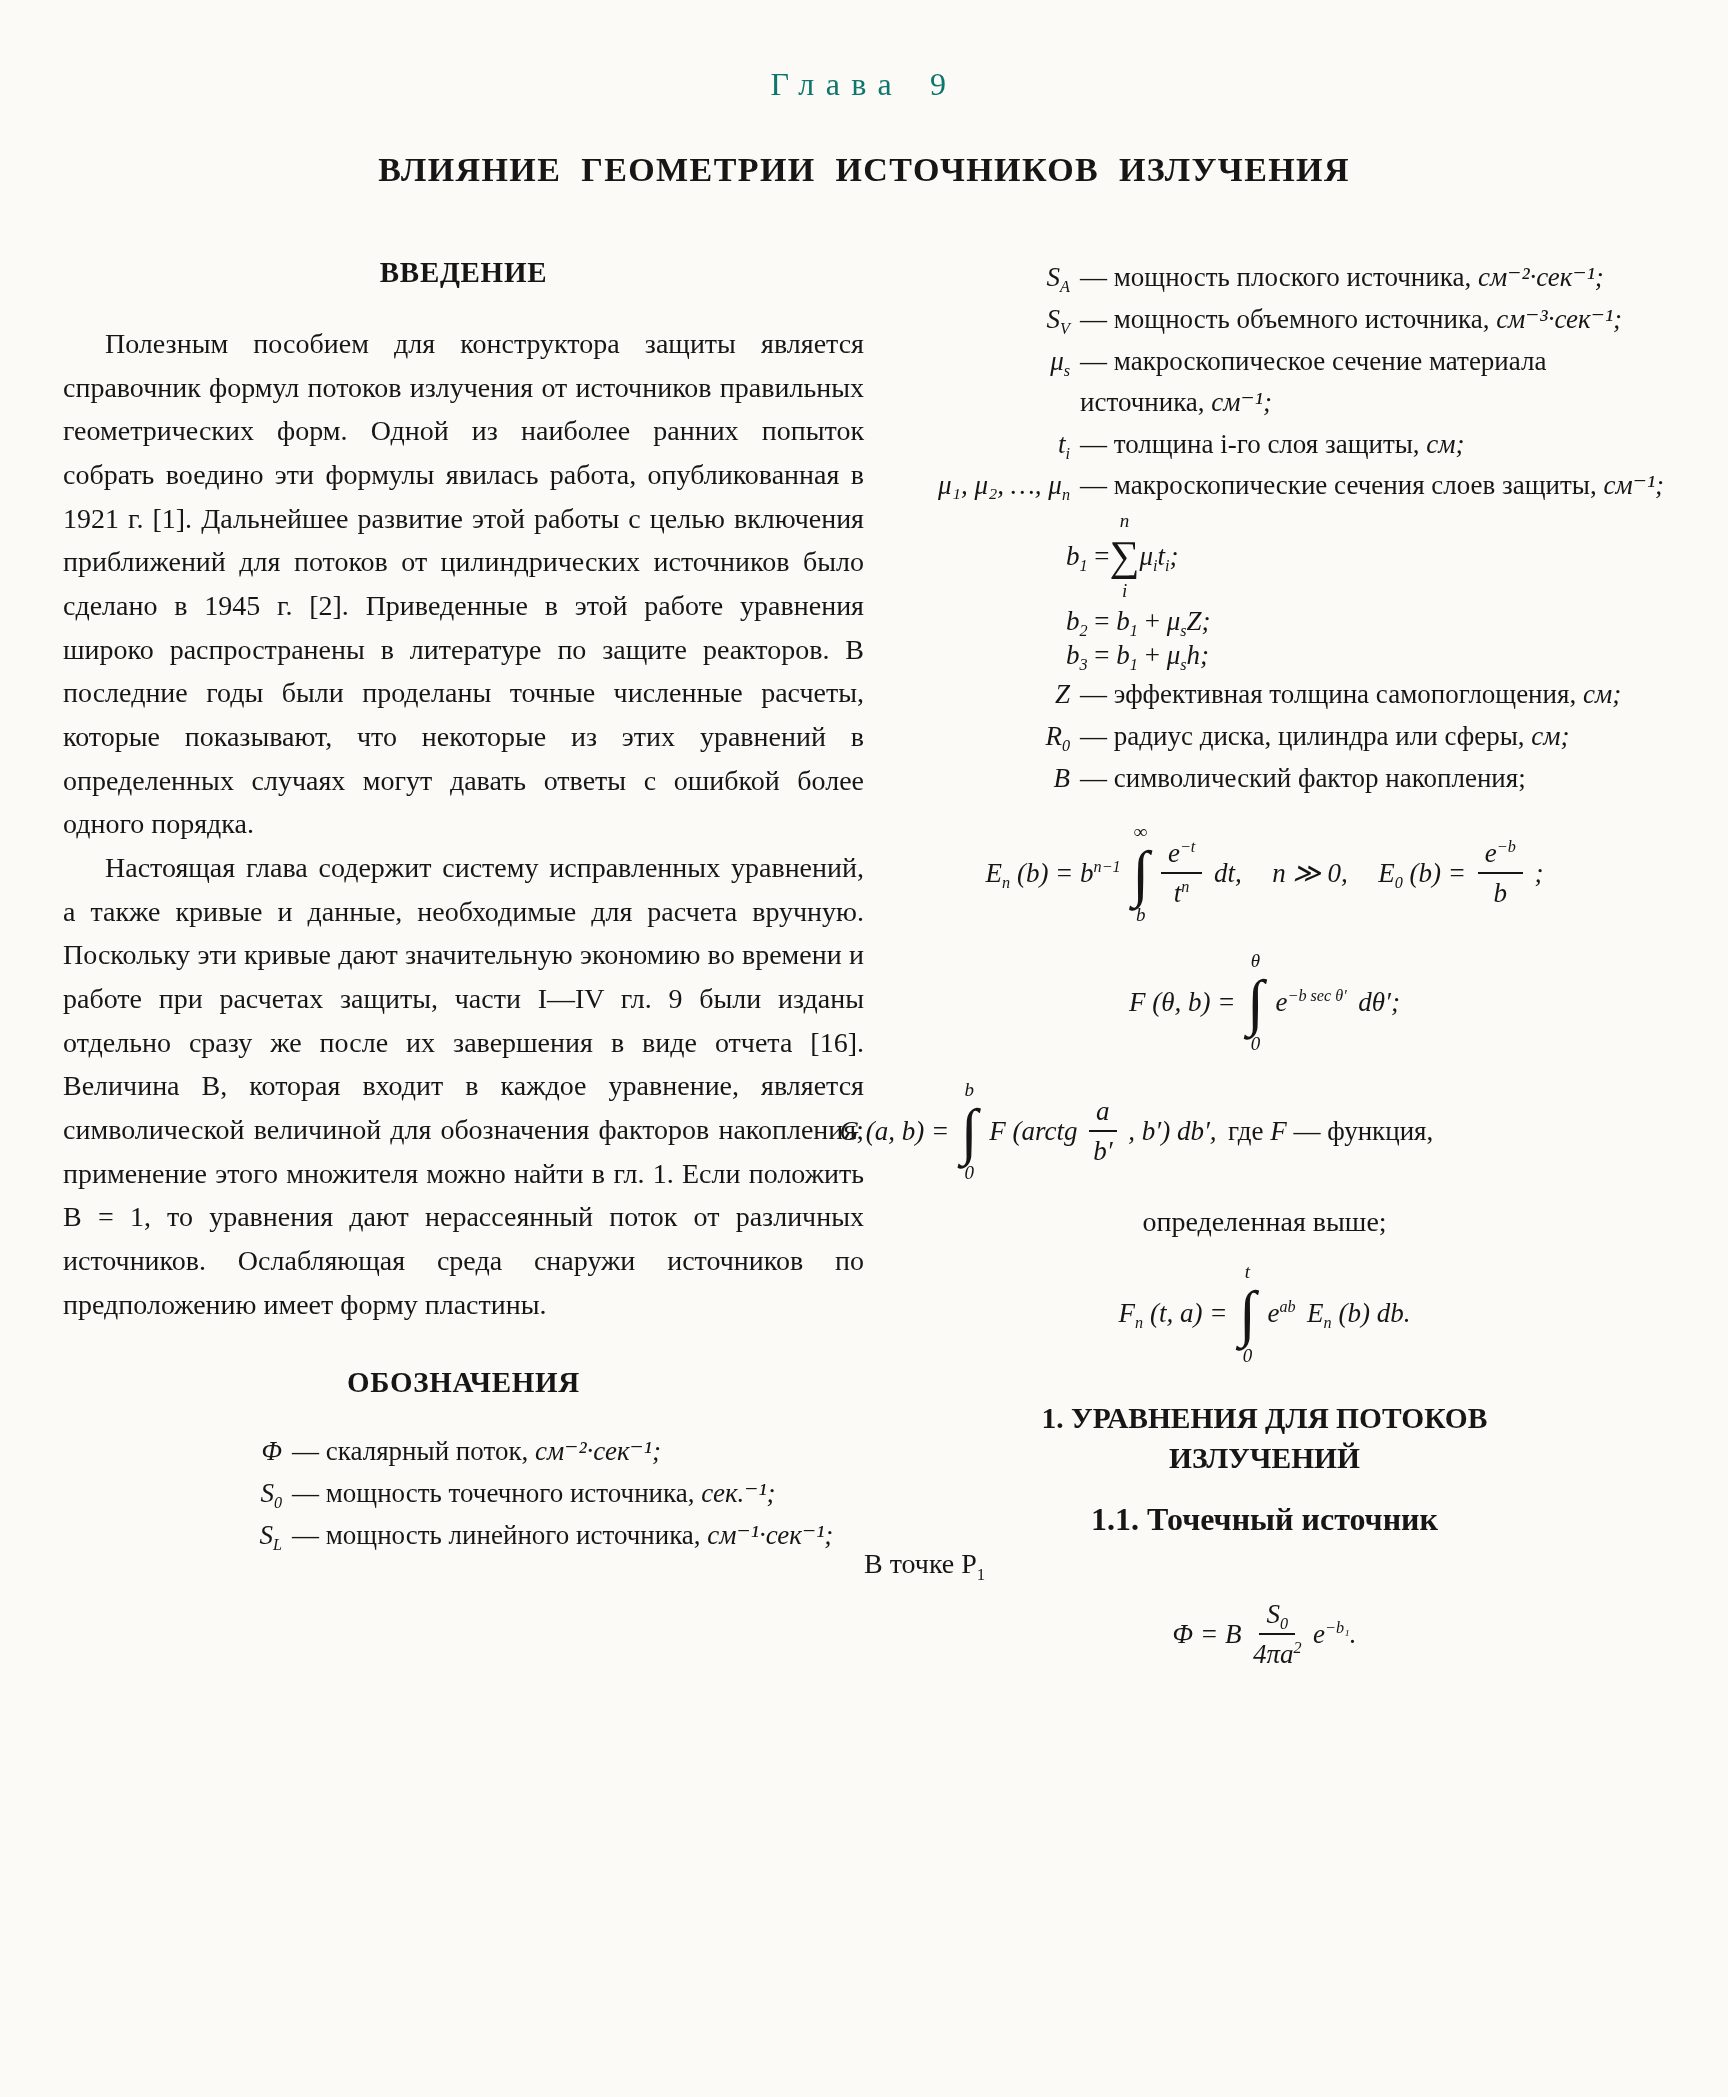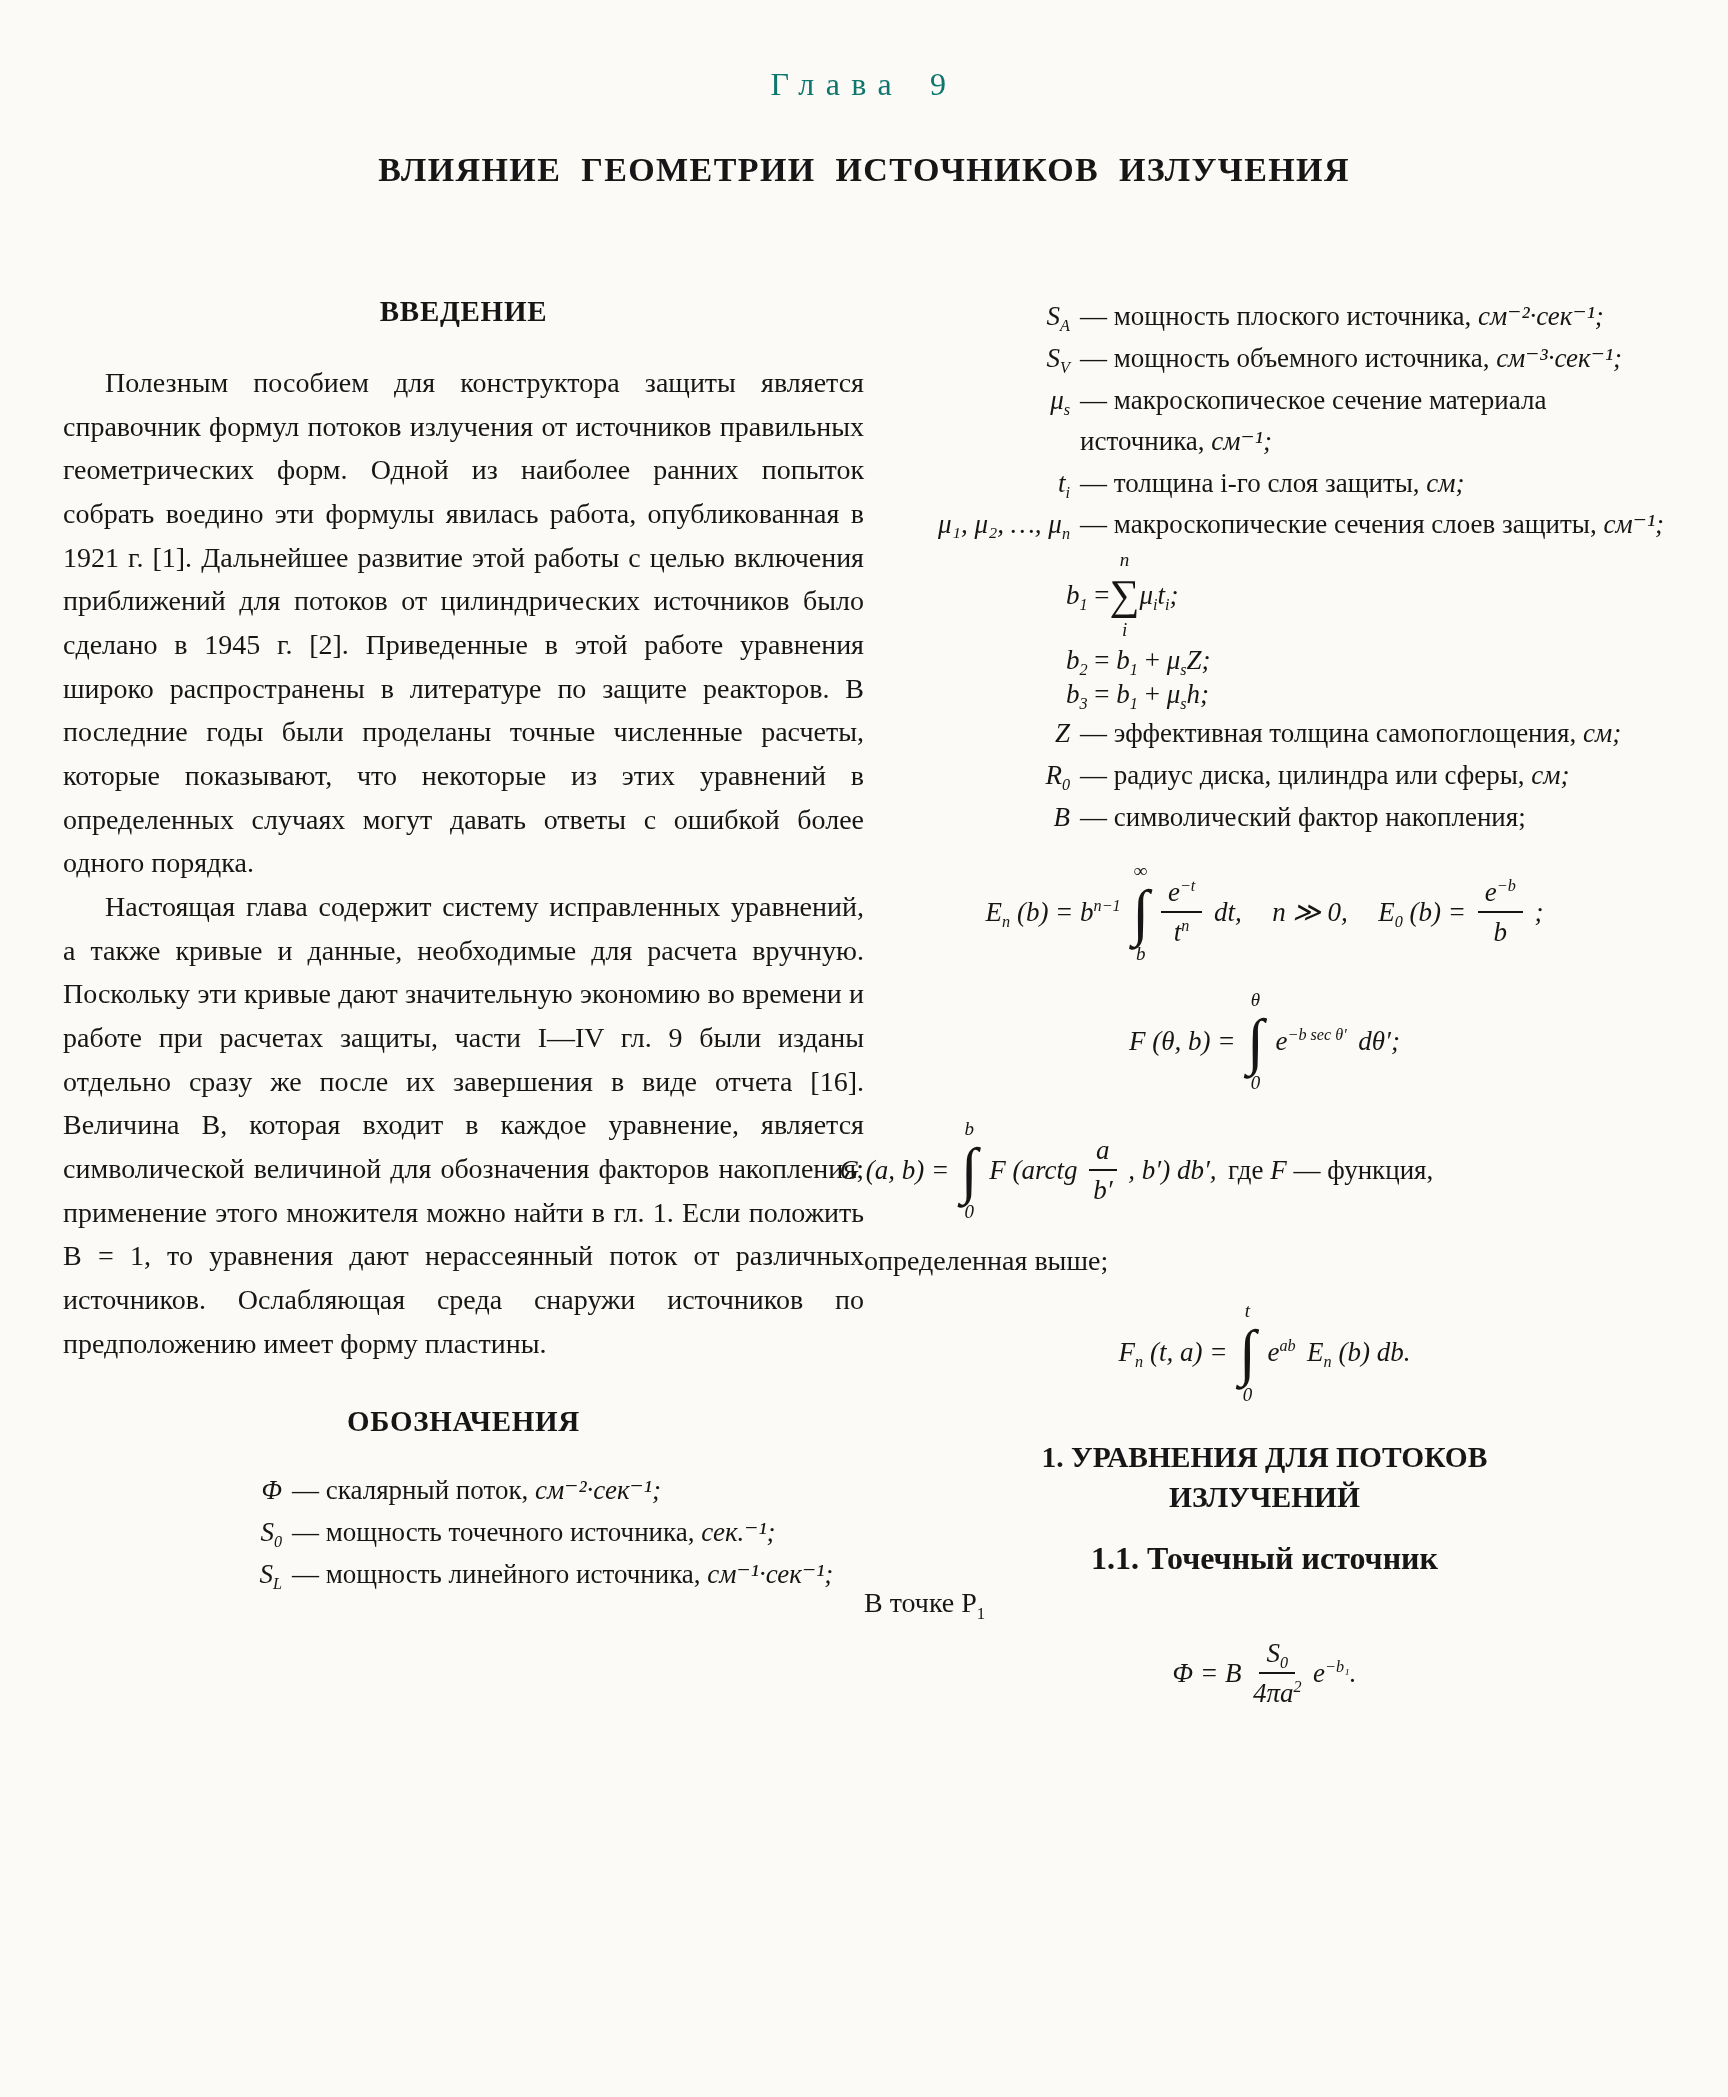--- a/index.html
+++ b/index.html
@@ -14,21 +14,21 @@
 
   .chapter {
     padding-top:66px; text-align:center;
     font-size:32px; letter-spacing:11.5px; word-spacing:7.2px; color:#0f766e;
   }
   .title {
     margin:48px 0 0; text-align:center;
     font-size:34px; font-weight:700; letter-spacing:1.4px; word-spacing:10px;
   }
 
-  .columns { display:flex; padding:0 63px; margin-top:106px; align-items:flex-start; }
+  .columns { display:flex; padding:0 63px; margin-top:67px; align-items:flex-start; }
   .col { flex:1; min-width:0; }
 
   .sec-head { font-size:29px; font-weight:700; text-align:center; margin:0 0 33px; letter-spacing:0.7px; }
   .notation-head { margin:40px 0 32px; }
 
   .body-p { font-size:28px; line-height:1.56; text-align:justify; text-indent:42px; margin:0; hyphens:auto; }
 
   .it { font-style:italic; }
   .rm { font-style:normal; }
   sub, sup { font-size:60%; line-height:0; }
@@ -54,21 +54,21 @@
 
   .bigop { display:inline-flex; flex-direction:column; align-items:center; line-height:1; }
   .bigop .lim { font-size:19px; font-style:italic; line-height:1.25; }
   .bigop .sign { font-size:62px; font-style:normal; line-height:0.92; padding:1.4px 0; }
   .bigop.sum .sign { font-size:42px; line-height:1.05; font-style:normal; }
 
   .frac { display:inline-flex; flex-direction:column; align-items:center; text-align:center; }
   .frac .num { padding:0 7.2px 3.6px; border-bottom:2.2px solid #151515; }
   .frac .den { padding-top:3.6px; }
 
-  .cont-line { font-size:28px; margin:2.9px 0 0; }
+  .cont-line { font-size:28px; margin:2.9px 0 0;text-align:center; }
 
   .sect1-head { font-size:29.5px; font-weight:700; text-align:center; line-height:1.35;
                 max-width:576px; margin:32px auto 0; }
   .sub-head { font-size:32px; font-weight:700; text-align:center; margin:21.6px 0 10px; }
   .point-line { font-size:28px; margin:5.8px 0 0; }
   .phi-display { margin-top:19px; }
 </style>
 </head>
 <body>
 

